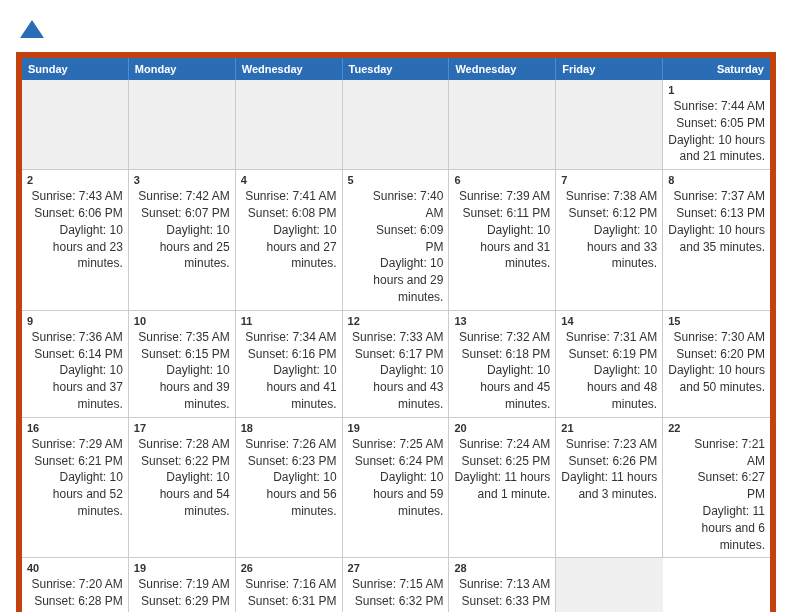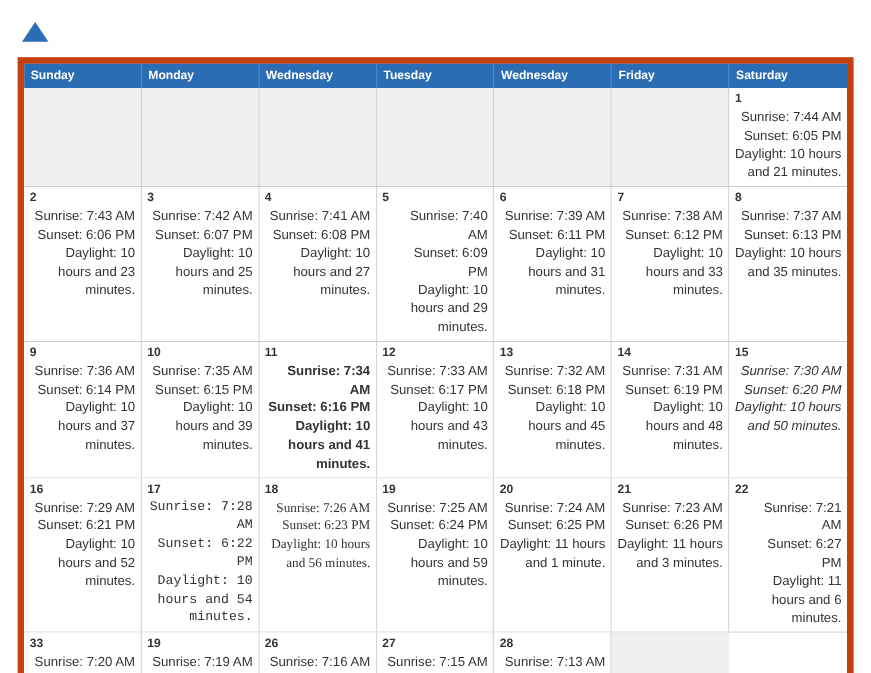--- a/index.html
+++ b/index.html
@@ -63,21 +63,21 @@
       background: #2a6db5;
     }
     .cal-header-cell {
       color: #fff;
       font-size: 11px;
       font-weight: bold;
       padding: 5px 6px;
       text-align: left;
       border-right: 1px solid #4a8dd5;
     }
-    .cal-header-cell:last-child { border-right: none; }
+    .cal-header-cell:last-child { border-right: none; text-align: right; }
     .cal-body {
       flex: 1;
       display: flex;
       flex-direction: column;
     }
     .cal-row {
       display: grid;
       grid-template-columns: repeat(7, 1fr);
       flex: 1;
       border-top: 1px solid #ccc;
@@ -207,21 +207,21 @@
 Daylight: 10 hours and 37 minutes.</div>
           </div>
           <div class="cal-cell">
             <span class="day-num">10</span>
             <div class="cell-text" style="white-space: pre-wrap;">Sunrise: 7:35 AM
 Sunset: 6:15 PM
 Daylight: 10 hours and 39 minutes.</div>
           </div>
           <div class="cal-cell">
             <span class="day-num">11</span>
-            <div class="cell-text" style="white-space: pre-wrap; font-weight: bold;">Sunrise: 7:34 AM
+            <div class="cell-text" style="white-space: pre-wrap;">Sunrise: 7:34 AM
 Sunset: 6:16 PM
 Daylight: 10 hours and 41 minutes.</div>
           </div>
           <div class="cal-cell">
             <span class="day-num">12</span>
             <div class="cell-text" style="white-space: pre-wrap;">Sunrise: 7:33 AM
 Sunset: 6:17 PM
 Daylight: 10 hours and 43 minutes.</div>
           </div>
           <div class="cal-cell">
@@ -231,41 +231,41 @@
 Daylight: 10 hours and 45 minutes.</div>
           </div>
           <div class="cal-cell">
             <span class="day-num">14</span>
             <div class="cell-text" style="white-space: pre-wrap;">Sunrise: 7:31 AM
 Sunset: 6:19 PM
 Daylight: 10 hours and 48 minutes.</div>
           </div>
           <div class="cal-cell">
             <span class="day-num">15</span>
-            <div class="cell-text" style="white-space: pre-wrap; font-style: italic;">Sunrise: 7:30 AM
+            <div class="cell-text" style="white-space: pre-wrap;">Sunrise: 7:30 AM
 Sunset: 6:20 PM
 Daylight: 10 hours and 50 minutes.</div>
           </div>
         </div>
         <div class="cal-row">
           <div class="cal-cell">
             <span class="day-num">16</span>
             <div class="cell-text" style="white-space: pre-wrap;">Sunrise: 7:29 AM
 Sunset: 6:21 PM
 Daylight: 10 hours and 52 minutes.</div>
           </div>
           <div class="cal-cell">
             <span class="day-num">17</span>
-            <div class="cell-text" style="white-space: pre-wrap; font-family: Liberation Mono, monospace;">Sunrise: 7:28 AM
+            <div class="cell-text" style="white-space: pre-wrap;">Sunrise: 7:28 AM
 Sunset: 6:22 PM
 Daylight: 10 hours and 54 minutes.</div>
           </div>
           <div class="cal-cell">
             <span class="day-num">18</span>
-            <div class="cell-text" style="white-space: pre-wrap; font-family: Liberation Serif, serif;">Sunrise: 7:26 AM
+            <div class="cell-text" style="white-space: pre-wrap;">Sunrise: 7:26 AM
 Sunset: 6:23 PM
 Daylight: 10 hours and 56 minutes.</div>
           </div>
           <div class="cal-cell">
             <span class="day-num">19</span>
             <div class="cell-text" style="white-space: pre-wrap;">Sunrise: 7:25 AM
 Sunset: 6:24 PM
 Daylight: 10 hours and 59 minutes.</div>
           </div>
           <div class="cal-cell">
@@ -282,21 +282,21 @@
           </div>
           <div class="cal-cell">
             <span class="day-num">22</span>
             <div class="cell-text" style="white-space: pre-wrap; margin-left: 12px;">Sunrise: 7:21 AM
 Sunset: 6:27 PM
 Daylight: 11 hours and 6 minutes.</div>
           </div>
         </div>
         <div class="cal-row">
           <div class="cal-cell">
-            <span class="day-num">33</span>
+            <span class="day-num">40</span>
             <div class="cell-text" style="white-space: pre-wrap;">Sunrise: 7:20 AM
 Sunset: 6:28 PM
 Daylight: 11 hours and 8 minutes.</div>
           </div>
           <div class="cal-cell">
             <span class="day-num">19</span>
             <div class="cell-text" style="white-space: pre-wrap;">Sunrise: 7:19 AM
 Sunset: 6:29 PM
 Daylight: 11 hours and 10 minutes.</div>
           </div>

